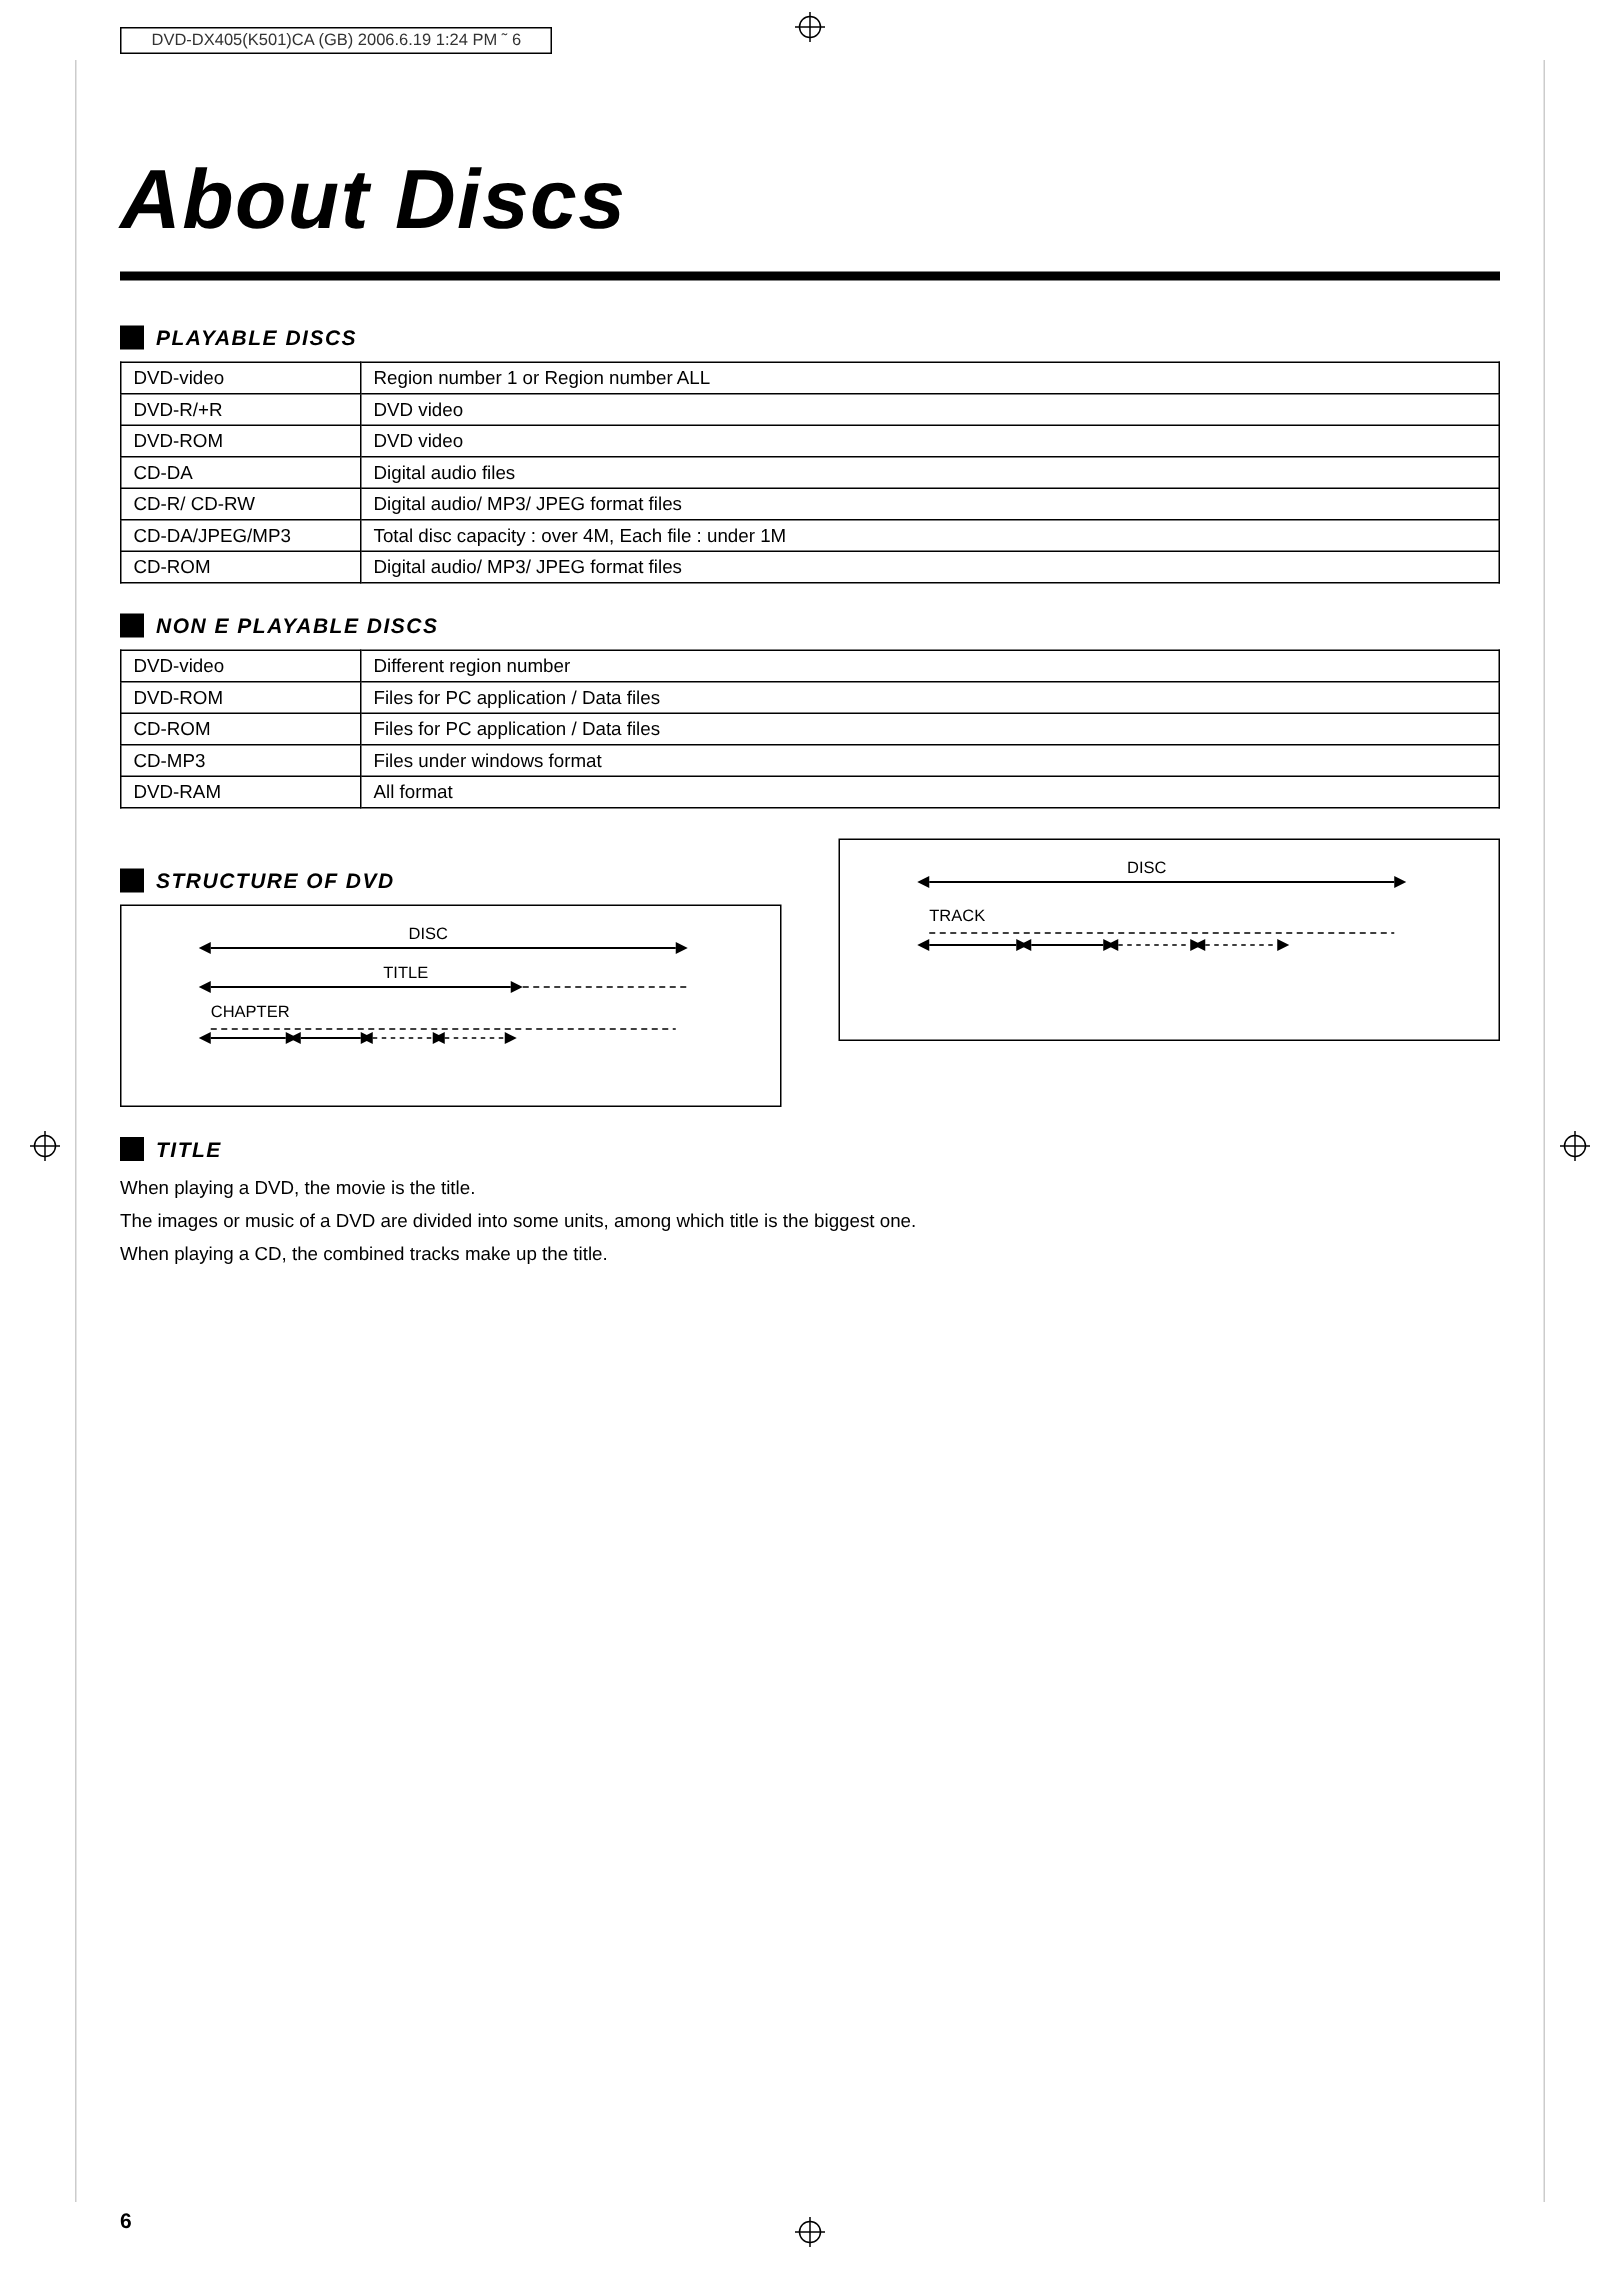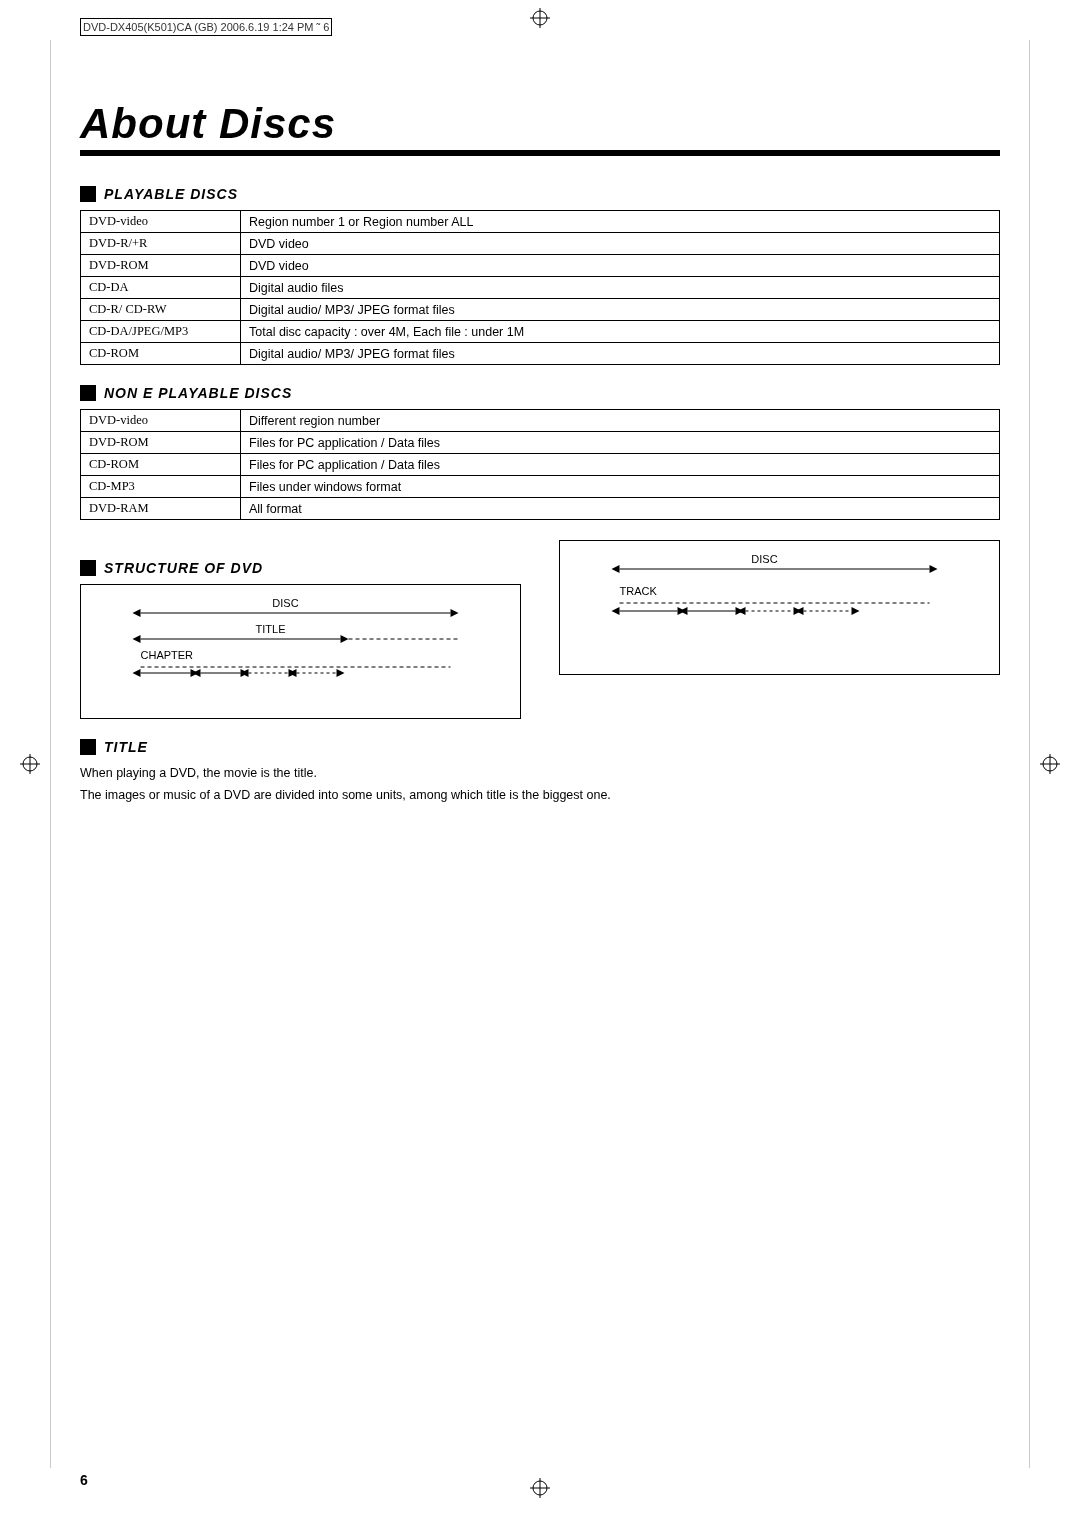--- a/index.html
+++ b/index.html
@@ -21,21 +21,21 @@
     }
 
     
     .doc-header {
       position: absolute;
       top: 18px;
       left: 80px;
       font-size: 11px;
       color: #333;
       border: 1px solid #000;
-      padding: 2px 2px;
+      padding: 2px 20px;
     }
 
     
     .reg-mark {
       position: absolute;
       width: 20px;
       height: 20px;
     }
 
     .reg-top-center { top: 8px; left: 50%; transform: translateX(-50%); }
@@ -56,26 +56,26 @@
       position: absolute;
       right: 50px;
       top: 40px;
       bottom: 60px;
       width: 1px;
       border-right: 1px solid #ccc;
     }
 
     
     .page-title {
-      font-size: 42px;
+      font-size: 56px;
       font-weight: bold;
       font-style: italic;
       font-family: Arial, sans-serif;
       margin-top: 60px;
-      margin-bottom: 2px;
+      margin-bottom: 16px;
       letter-spacing: 1px;
     }
 
     .title-underline {
       height: 6px;
       background: #000;
       margin-bottom: 30px;
     }
 
     
@@ -108,21 +108,20 @@
       font-size: 12.5px;
     }
     .disc-table td {
       border: 1px solid #000;
       padding: 3px 8px;
       vertical-align: middle;
     }
     .disc-table td:first-child {
       width: 160px;
       font-weight: normal;
-      font-family: Liberation Serif, serif;
     }
 
     
     .body-text {
       font-size: 12.5px;
       line-height: 1.6;
       margin-top: 6px;
     }
 
     
@@ -317,17 +316,18 @@
     </div>
   </div>
 
   <div class="section-header">
     <div class="section-header-box"></div>
     <span class="section-header-text">Title</span>
   </div>
   <div class="body-text" id="title-body-text">
       <p style="margin-bottom: 2px;">When playing a DVD, the movie is the title.</p>
       <p style="margin-bottom: 2px;">The images or music of a DVD are divided into some units, among which title is the biggest one.</p>
+      <p style="margin-bottom: 2px;">When playing a CD, the combined tracks make up the title.</p>
     </div>
 
   <div class="page-number">6</div>
 
 </div>
 
 </body></html>

